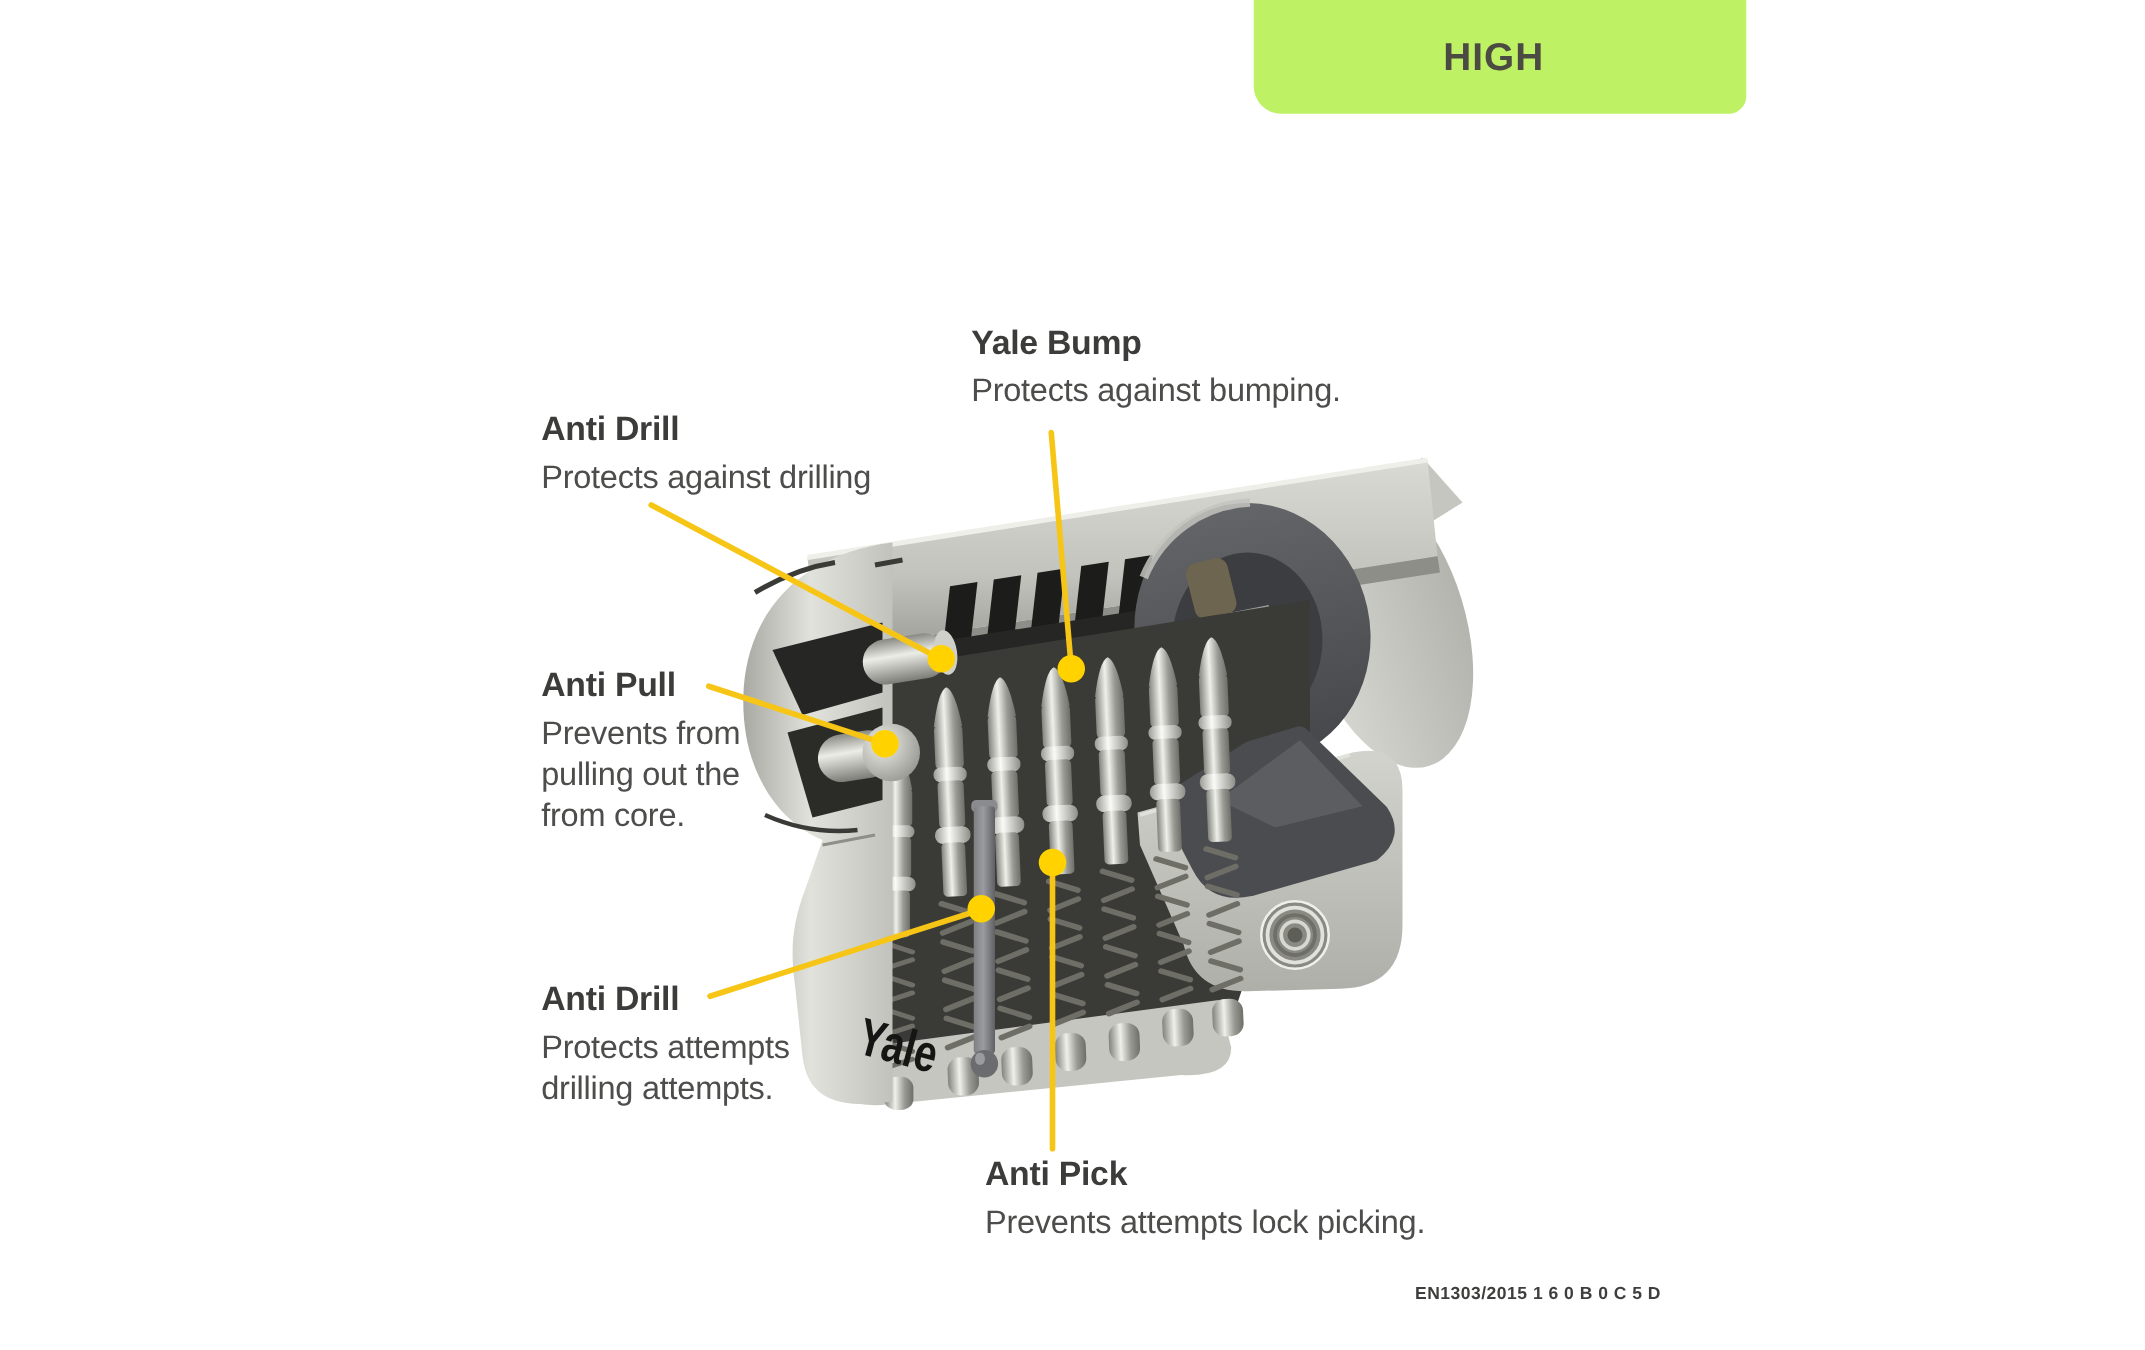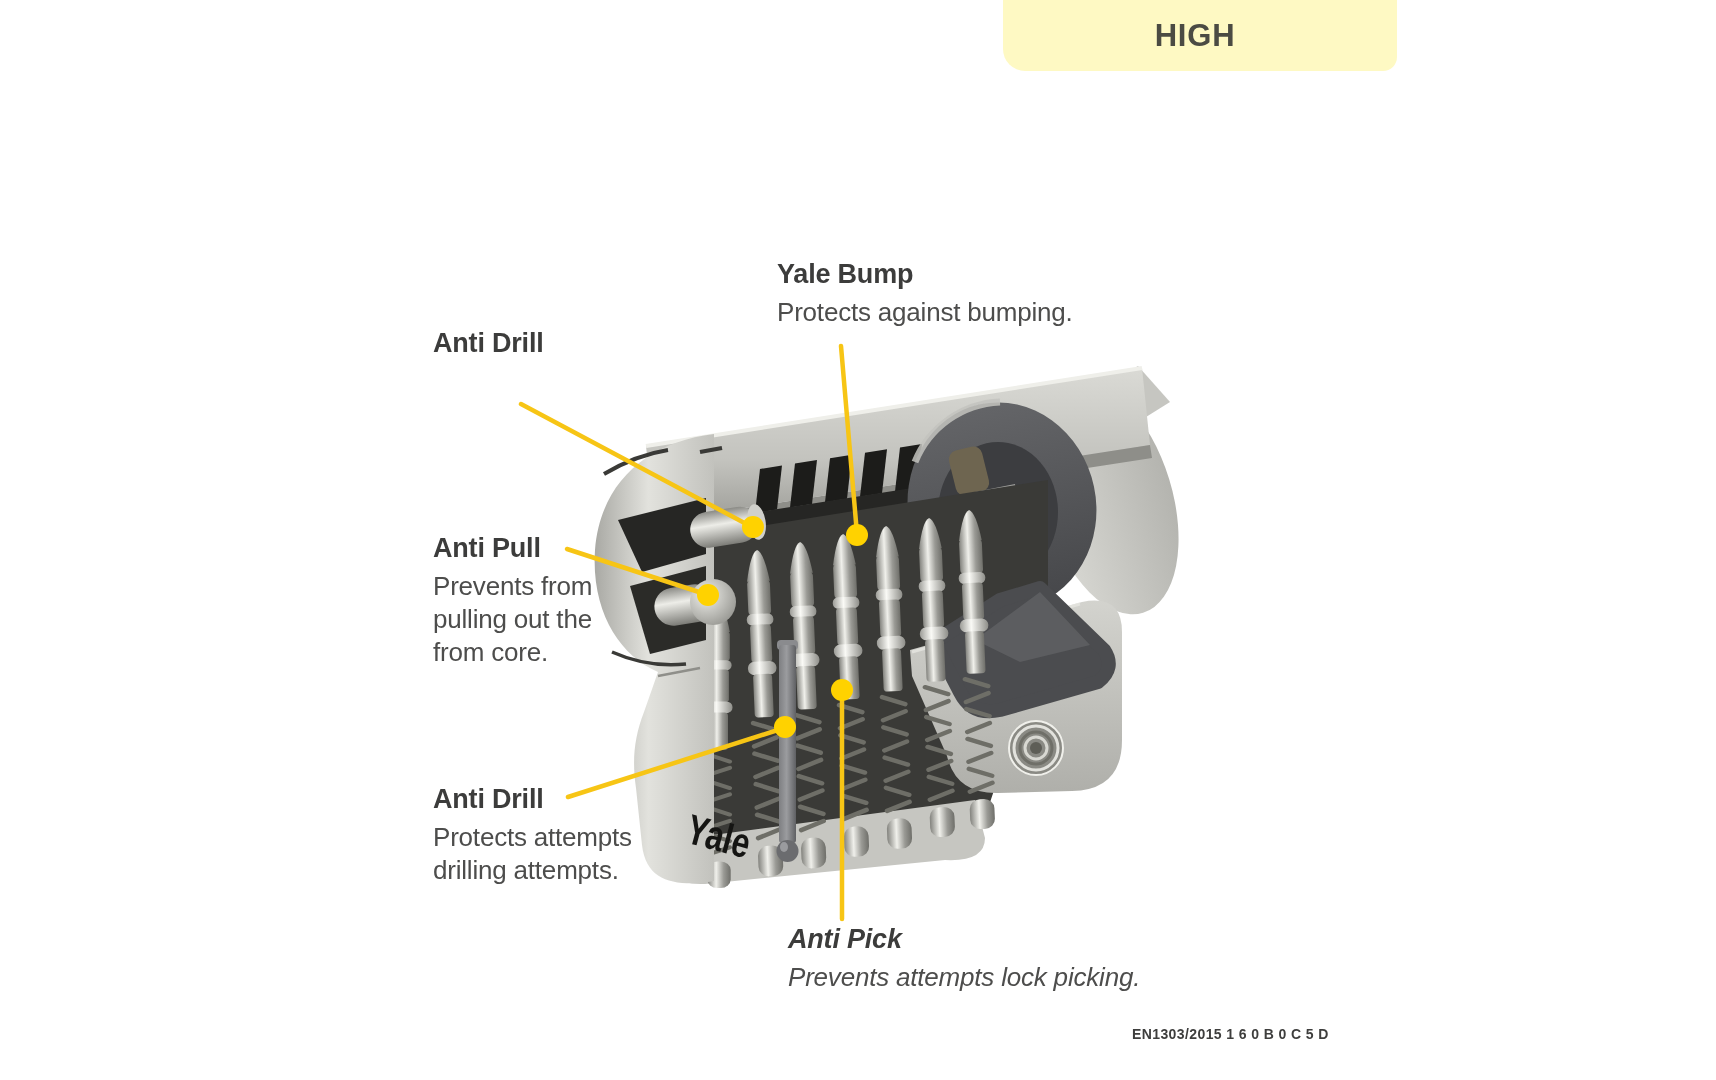--- a/index.html
+++ b/index.html
@@ -3,35 +3,35 @@
 <meta charset="utf-8">
 <style>
   html,body{margin:0;padding:0;background:#fff;}
   .stage{
     position:relative;width:1716px;height:1080px;background:#ffffff;
     overflow:hidden;font-family:"Liberation Sans",sans-serif;
   }
   .stage svg{position:absolute;left:0;top:0;}
   
   .badge{
-    position:absolute;left:1003px;top:0;width:394px;height:71px;
-    background:#fef9c3;border-radius:0 0 14px 22px;
+    position:absolute;left:1003px;top:0;width:394px;height:91px;
+    background:#bef264;border-radius:0 0 14px 22px;
     display:flex;align-items:center;justify-content:center;
     font-size:31px;color:#4B4B43;letter-spacing:.8px;white-space:nowrap;
   }
   .badge .bh{font-weight:bold;margin-right:10px;}
   
   .callout{position:absolute;color:#4D4D4C;font-size:26px;line-height:33px;letter-spacing:-.2px;}
   .callout .t{font-weight:bold;color:#3C3C3B;font-size:27px;margin:0 0 5px 0;}
   .callout .line{white-space:nowrap;}
   #c-bump{left:777px;top:258px;}
   #c-drill-top{left:433px;top:327px;}
   #c-pull{left:433px;top:532px;}
   #c-drill-bottom{left:433px;top:783px;}
-  #c-pick{left:788px;top:923px;font-style:italic;}
+  #c-pick{left:788px;top:923px;}
   
   .code{
     position:absolute;left:1132px;top:1026px;font-size:14px;font-weight:bold;
     color:#3E3E3D;letter-spacing:.4px;white-space:nowrap;
   }
 </style>
 </head>
 <body>
 
 <div class="stage">
@@ -211,20 +211,21 @@
     <span class="bh">HIGH</span>
   </div>
 
   <div class="callout" id="c-bump">
     <div class="t">Yale Bump</div>
     <div class="line">Protects against bumping.</div>
   </div>
 
   <div class="callout" id="c-drill-top">
     <div class="t">Anti Drill</div>
+    <div class="line">Protects against drilling</div>
   </div>
 
   <div class="callout" id="c-pull">
     <div class="t">Anti Pull</div>
     <div class="line">Prevents from</div>
     <div class="line">pulling out the</div>
     <div class="line">from core.</div>
   </div>
 
   <div class="callout" id="c-drill-bottom">

